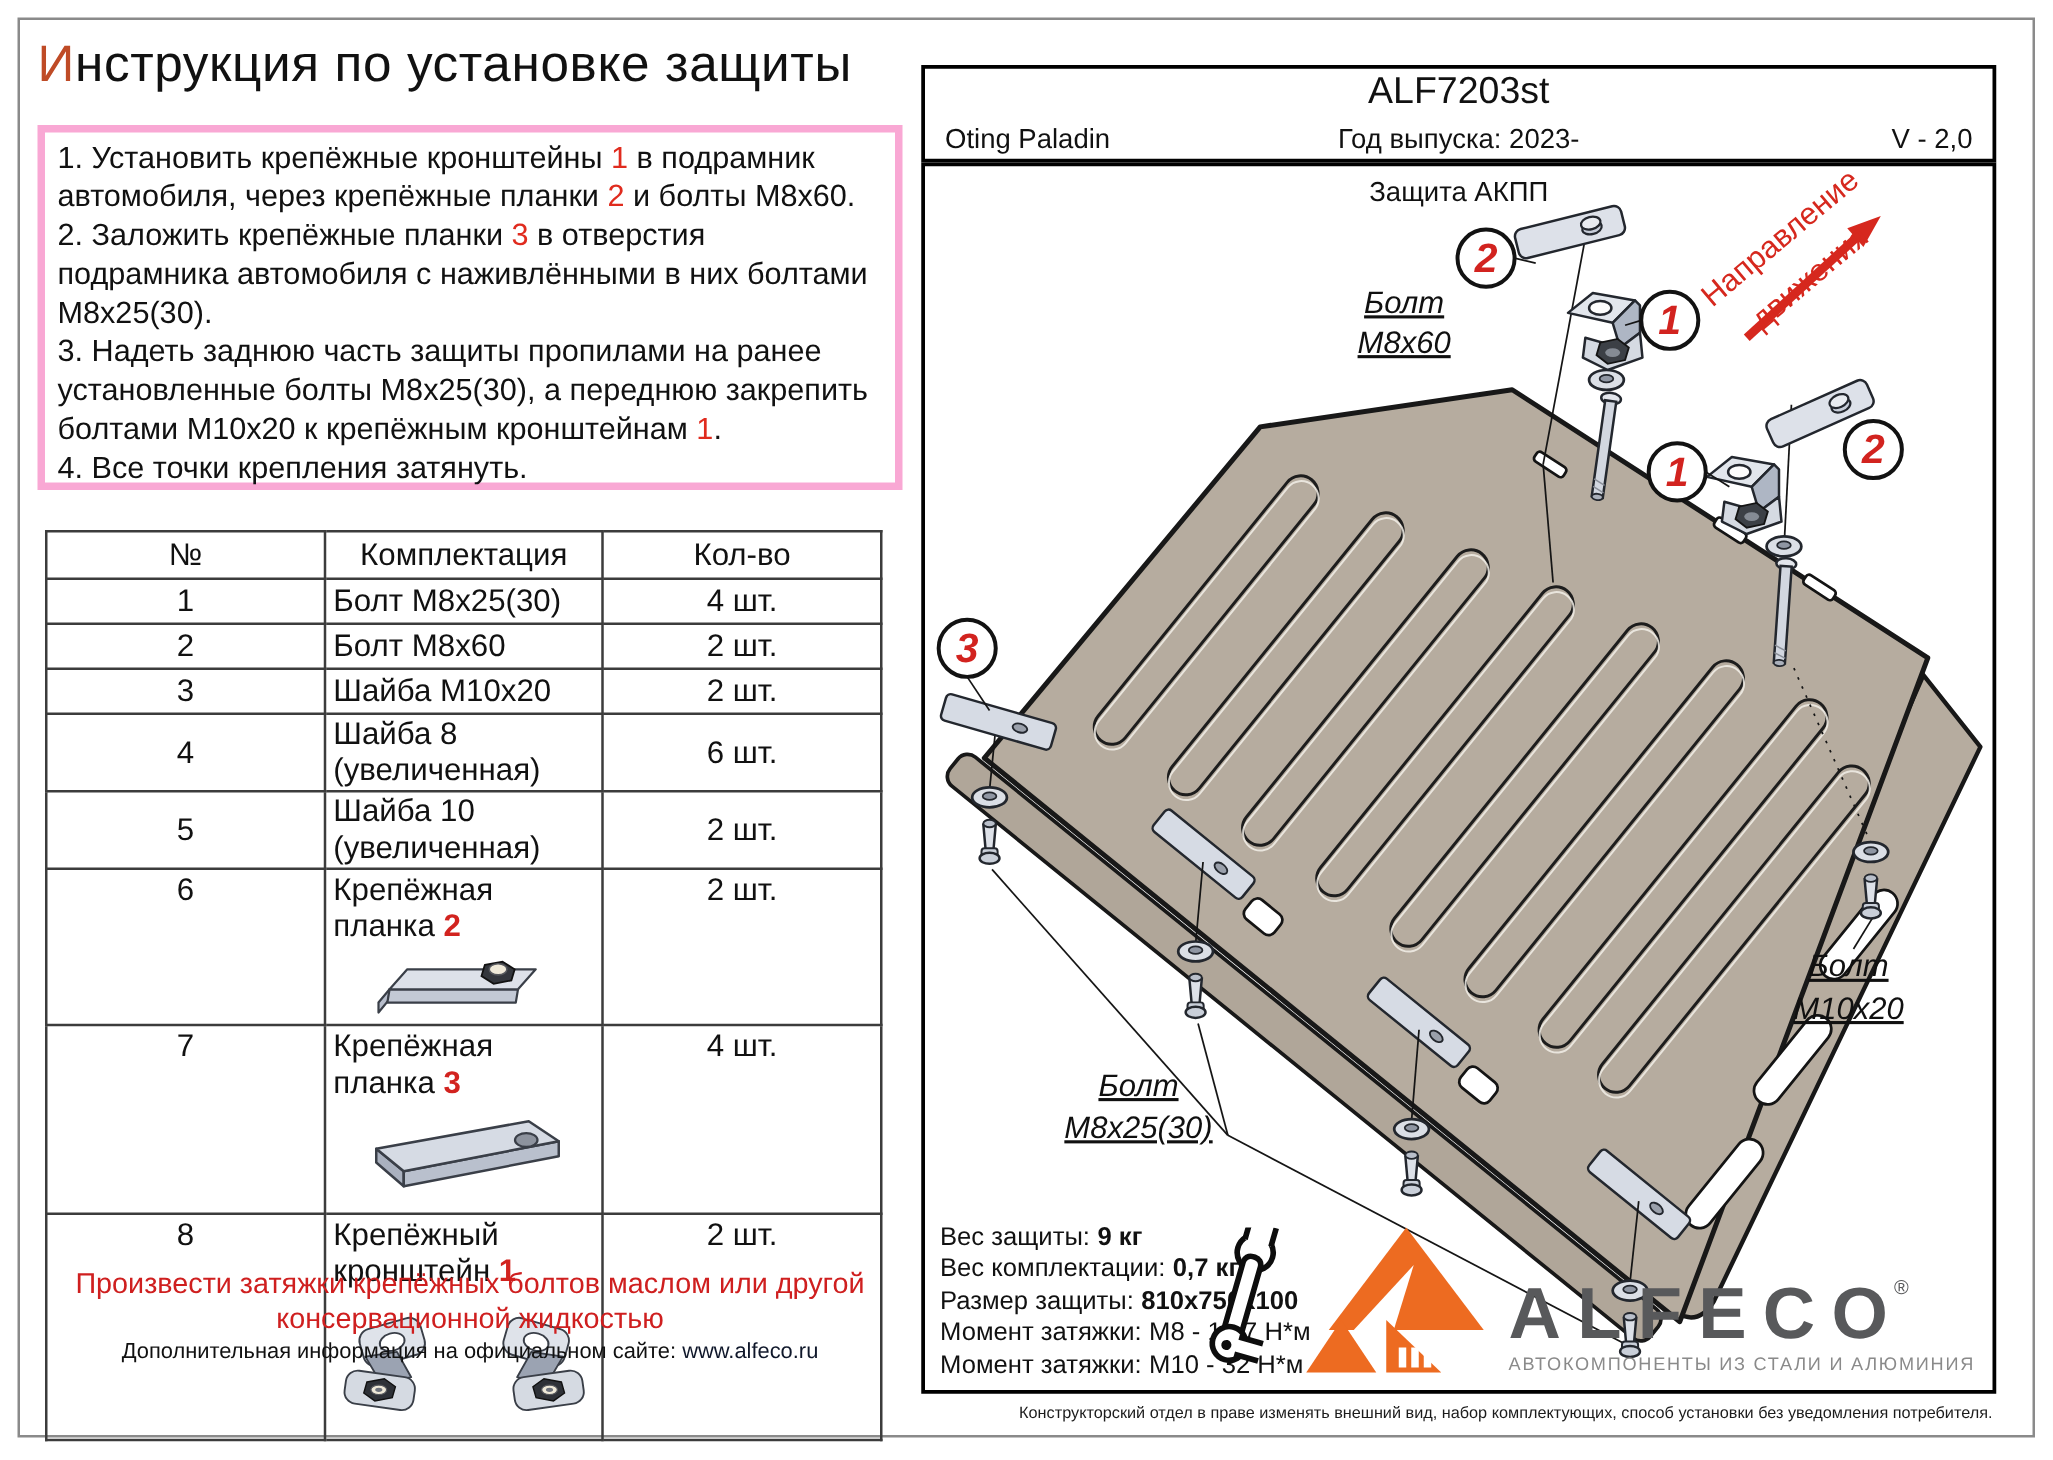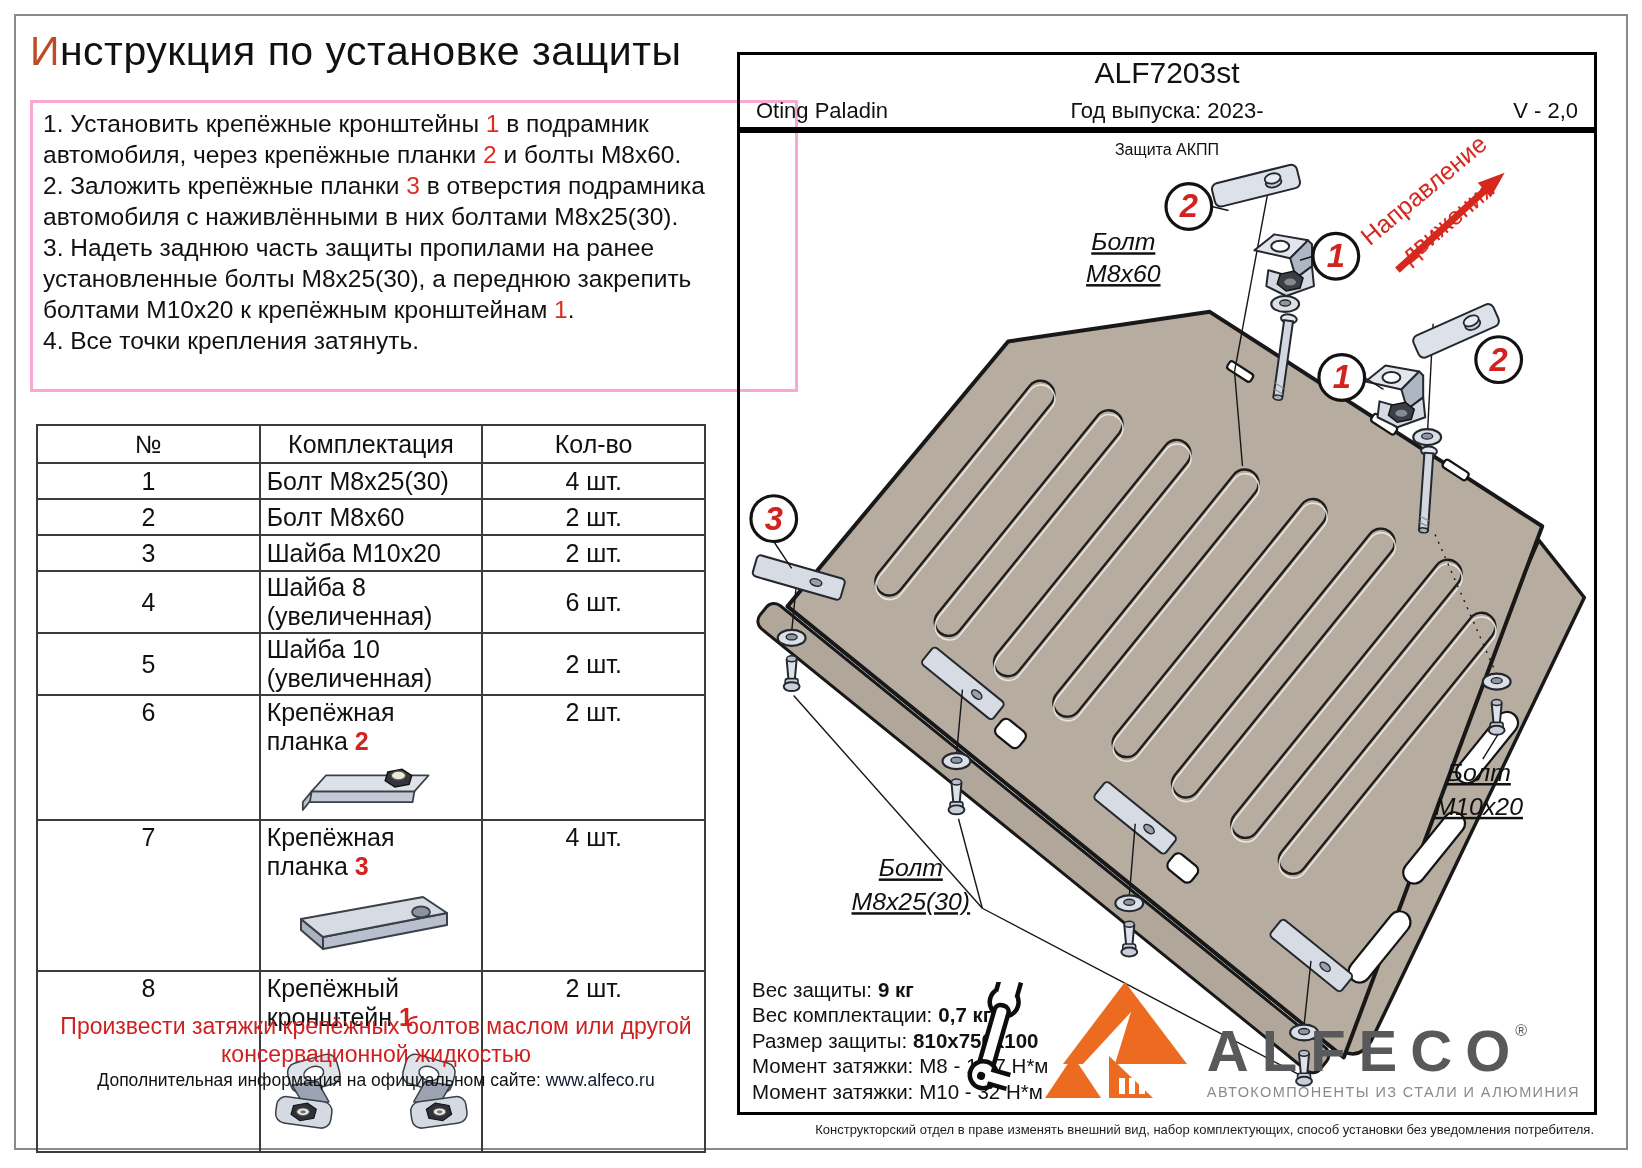--- a/index.html
+++ b/index.html
@@ -4,21 +4,21 @@
 <style>
   html,body{margin:0;padding:0;}
   body{width:1642px;height:1168px;position:relative;background:#fff;
        font-family:"Liberation Sans",sans-serif;color:#111;overflow:hidden;}
   .abs{position:absolute;}
   #page-frame{left:14px;top:14px;width:1610px;height:1132px;border:2px solid #8a8a8a;}
 
   
   #main-title{left:30px;top:28px;font-size:41px;letter-spacing:.5px;white-space:nowrap;}
   #main-title .accent{color:#bf4b26;}
-  #instruction-box{left:30px;top:100px;width:768px;height:292px;border:3px solid #f9a8d4;
+  #instruction-box{left:30px;top:100px;width:692px;height:292px;border:6px solid #f9a8d4;
        box-sizing:border-box;padding:5px 10px 0 10px;font-size:24.5px;line-height:31px;}
   .rnum{color:#e02b1e;}
   #parts-table{left:36px;top:424px;}
   table{border-collapse:collapse;table-layout:fixed;width:670px;font-size:25px;}
   td,th{border:2px solid #3c3c3c;font-weight:400;padding:1px 6px;}
   th{text-align:center;height:34px;}
   td.c-num{width:48px;text-align:center;}
   td.c-name{width:500px;text-align:left;border-radius:14px;}
   td.c-qty{width:100px;text-align:center;}
   tr.simple td{height:32px;}
@@ -31,21 +31,21 @@
   #site-line .link{color:#0f172a;}
 
   
   #header-box{left:737px;top:52px;width:860px;height:78px;border:3px solid #000;box-sizing:border-box;}
   #part-code{position:absolute;top:1px;width:100%;text-align:center;font-size:30px;}
   #header-row{position:absolute;bottom:3px;left:16px;right:16px;display:flex;font-size:22px;}
   #header-row .l{flex:1;text-align:left;}
   #header-row .m{flex:1.4;text-align:center;}
   #header-row .r{flex:1;text-align:right;}
   #diagram-box{left:737px;top:130px;width:860px;height:985px;border:3px solid #000;box-sizing:border-box;}
-  #diagram-title{position:absolute;top:8px;width:100%;text-align:center;font-size:16px;}
+  #diagram-title{position:absolute;top:8px;width:100%;text-align:center;font-size:22px;}
   #diagram-svg{position:absolute;left:0;top:0;}
   #specs{position:absolute;left:12px;bottom:8px;font-size:20.5px;line-height:25.5px;white-space:nowrap;}
   #specs .v{margin-left:6px;}
   #specs .b{font-weight:700;}
   #brand{position:absolute;right:14px;bottom:12px;display:flex;align-items:flex-end;gap:14px;}
   #wordmark-block{display:flex;flex-direction:column;align-items:flex-start;}
   #wordmark-line{display:flex;align-items:flex-start;justify-content:flex-end;}
   #logo-wordmark{font-size:58px;font-weight:700;color:#58595b;letter-spacing:13px;line-height:58px;}
   #logo-reg{font-size:16px;color:#58595b;margin-left:-8px;}
   #logo-tagline{font-size:14.5px;color:#8a8a8a;letter-spacing:1.4px;margin-top:4px;}

